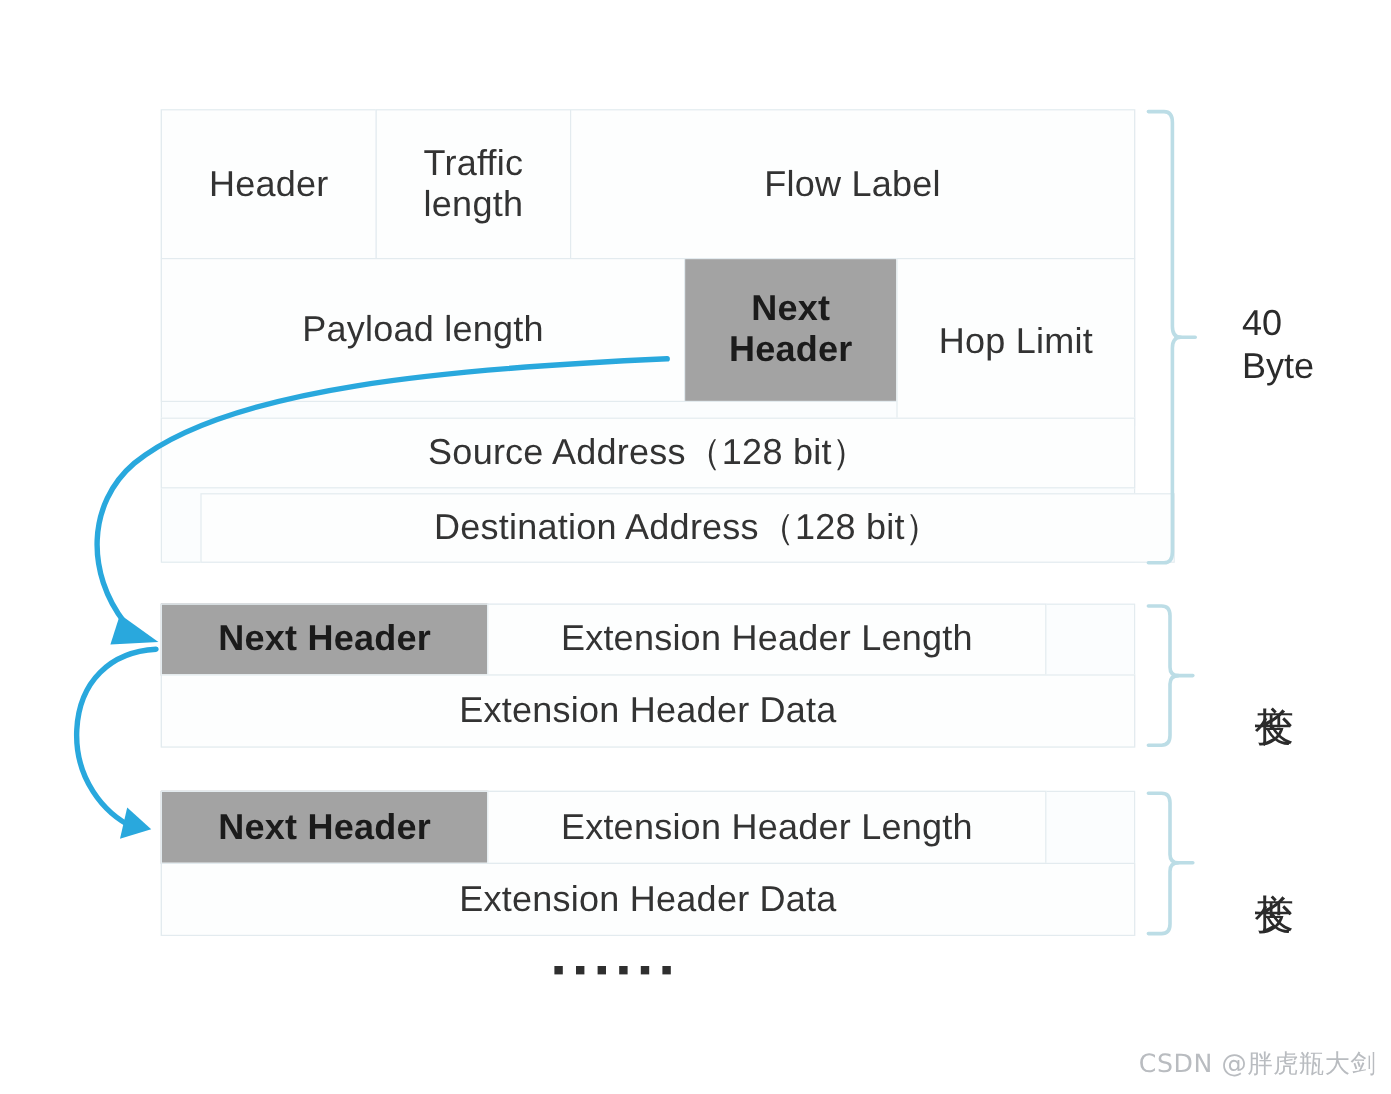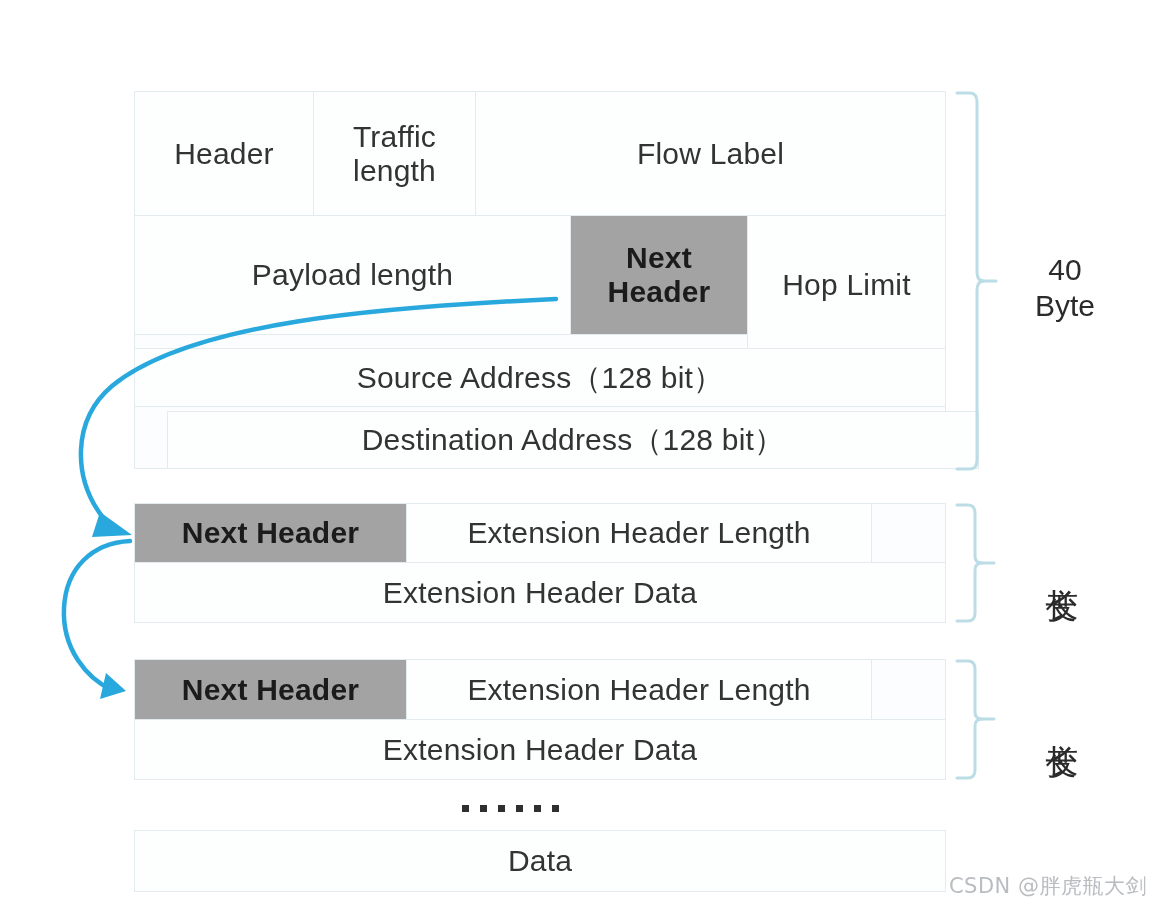--- a/index.html
+++ b/index.html
@@ -47,21 +47,20 @@
     box-sizing: border-box;
     border: 1px solid #e3ebef;
     background: #fbfdfe;
   }
 
   
   .side-label {
     position: absolute;
     font-size: 30px;
     color: #2b2b2b;
-    text-align: center;
     line-height: 1.2;
     white-space: pre-line;
     display: flex;
     align-items: center;
     justify-content: center;
   }
   .side-label.cjk {
     font-family: "DejaVu Sans", "Liberation Sans", sans-serif;
     font-size: 33px;
     line-height: 1.25;
@@ -138,21 +137,20 @@
 
   <div class="ellipsis" style="left:462px; top:805px;">
     <i></i>
     <i></i>
     <i></i>
     <i></i>
     <i></i>
     <i></i>
   </div>
 
-  <div class="cell plain" style="left:134px; top:830px; width:812px; height:62px;">Data</div>
 
   <svg class="overlay" viewBox="0 0 1159 912">
 
     <g fill="none" stroke="#bcdde6" stroke-width="3" stroke-linecap="round" stroke-linejoin="round">
       <path d="M 957 93 L 970 93 Q 977 93 977 102 L 977 272 Q 977 281 984 281
                Q 977 281 977 290 L 977 460 Q 977 469 970 469 L 957 469"></path>
       <path d="M 980 281 L 996 281"></path>
     </g>
 
     <g fill="none" stroke="#bcdde6" stroke-width="3" stroke-linecap="round" stroke-linejoin="round">

